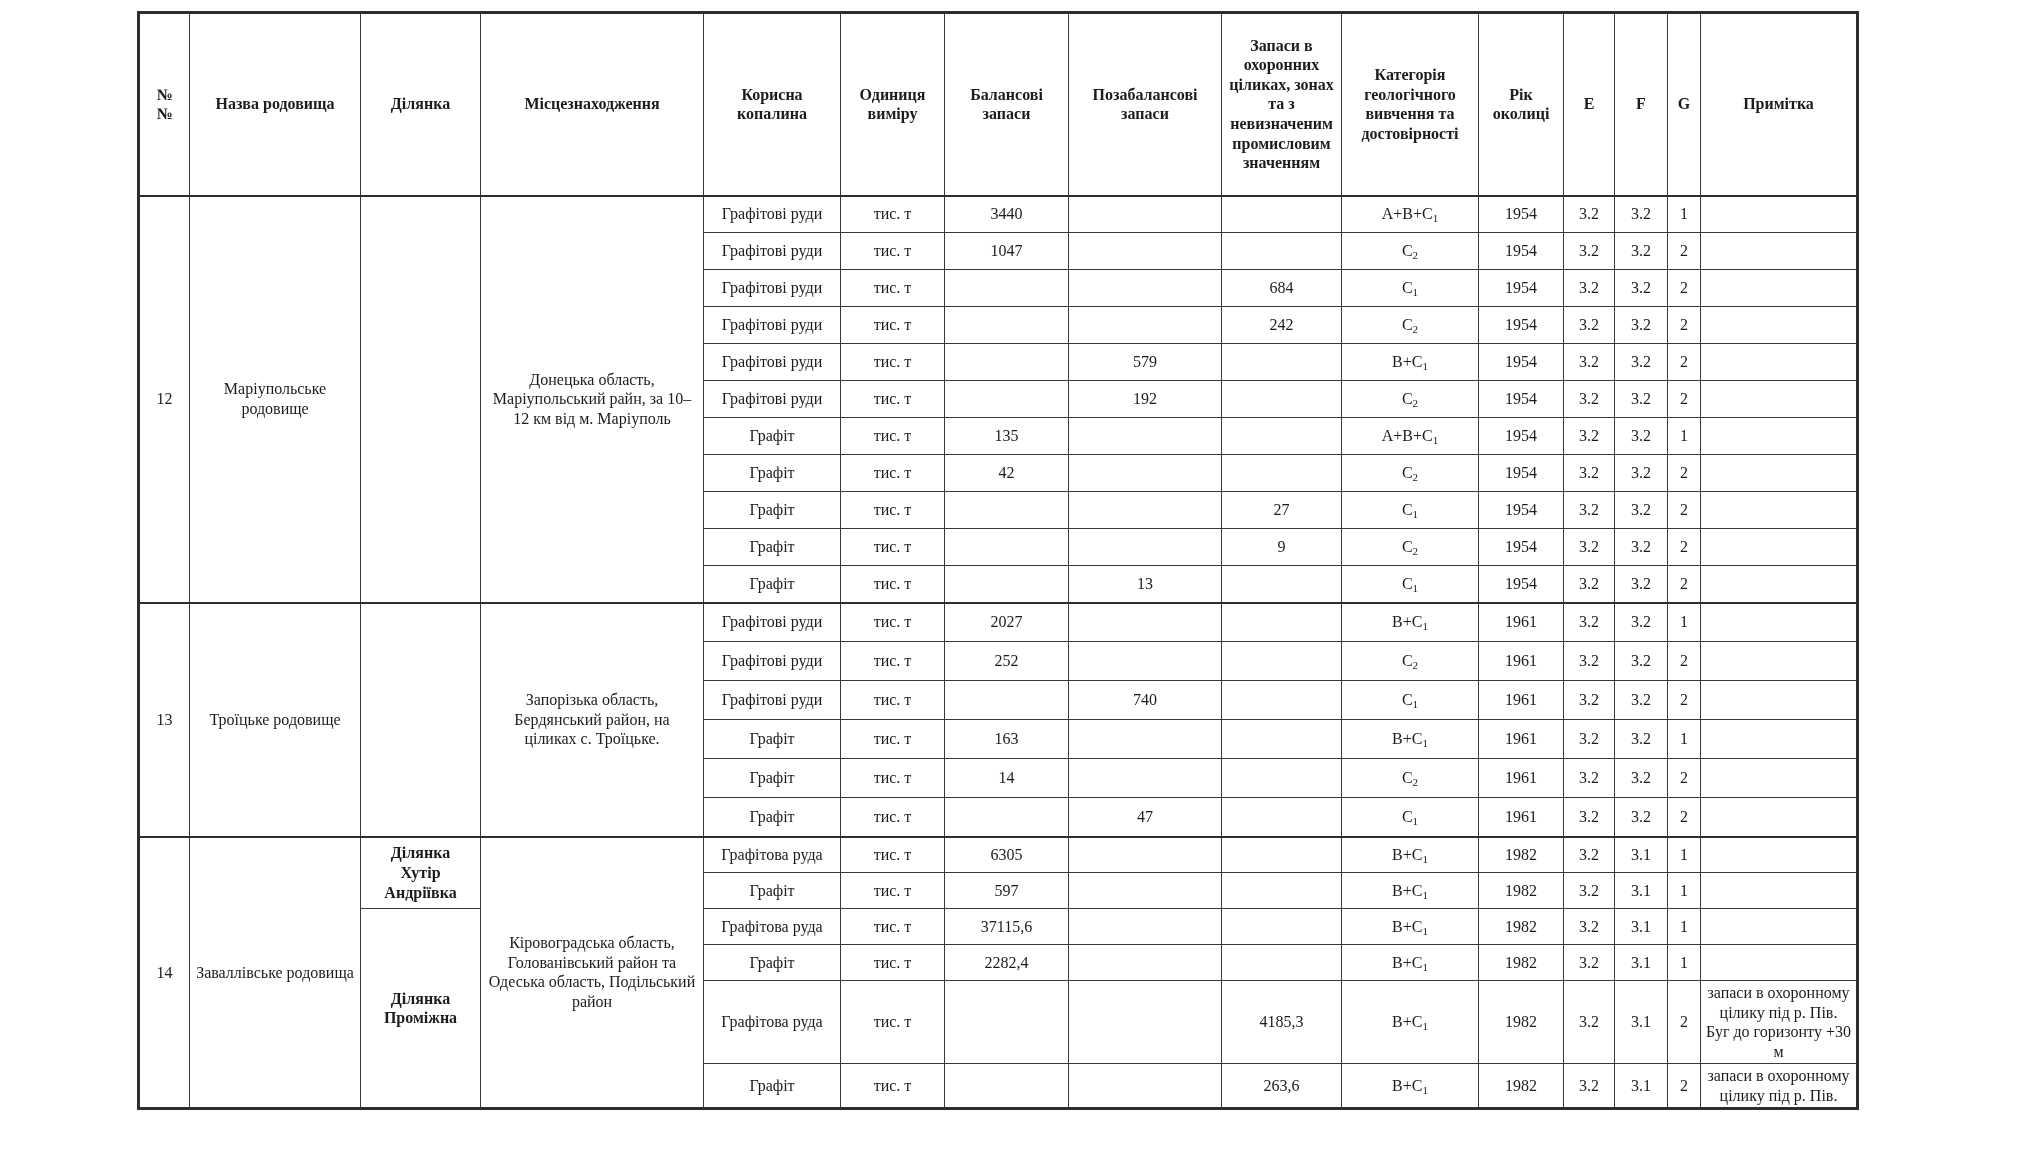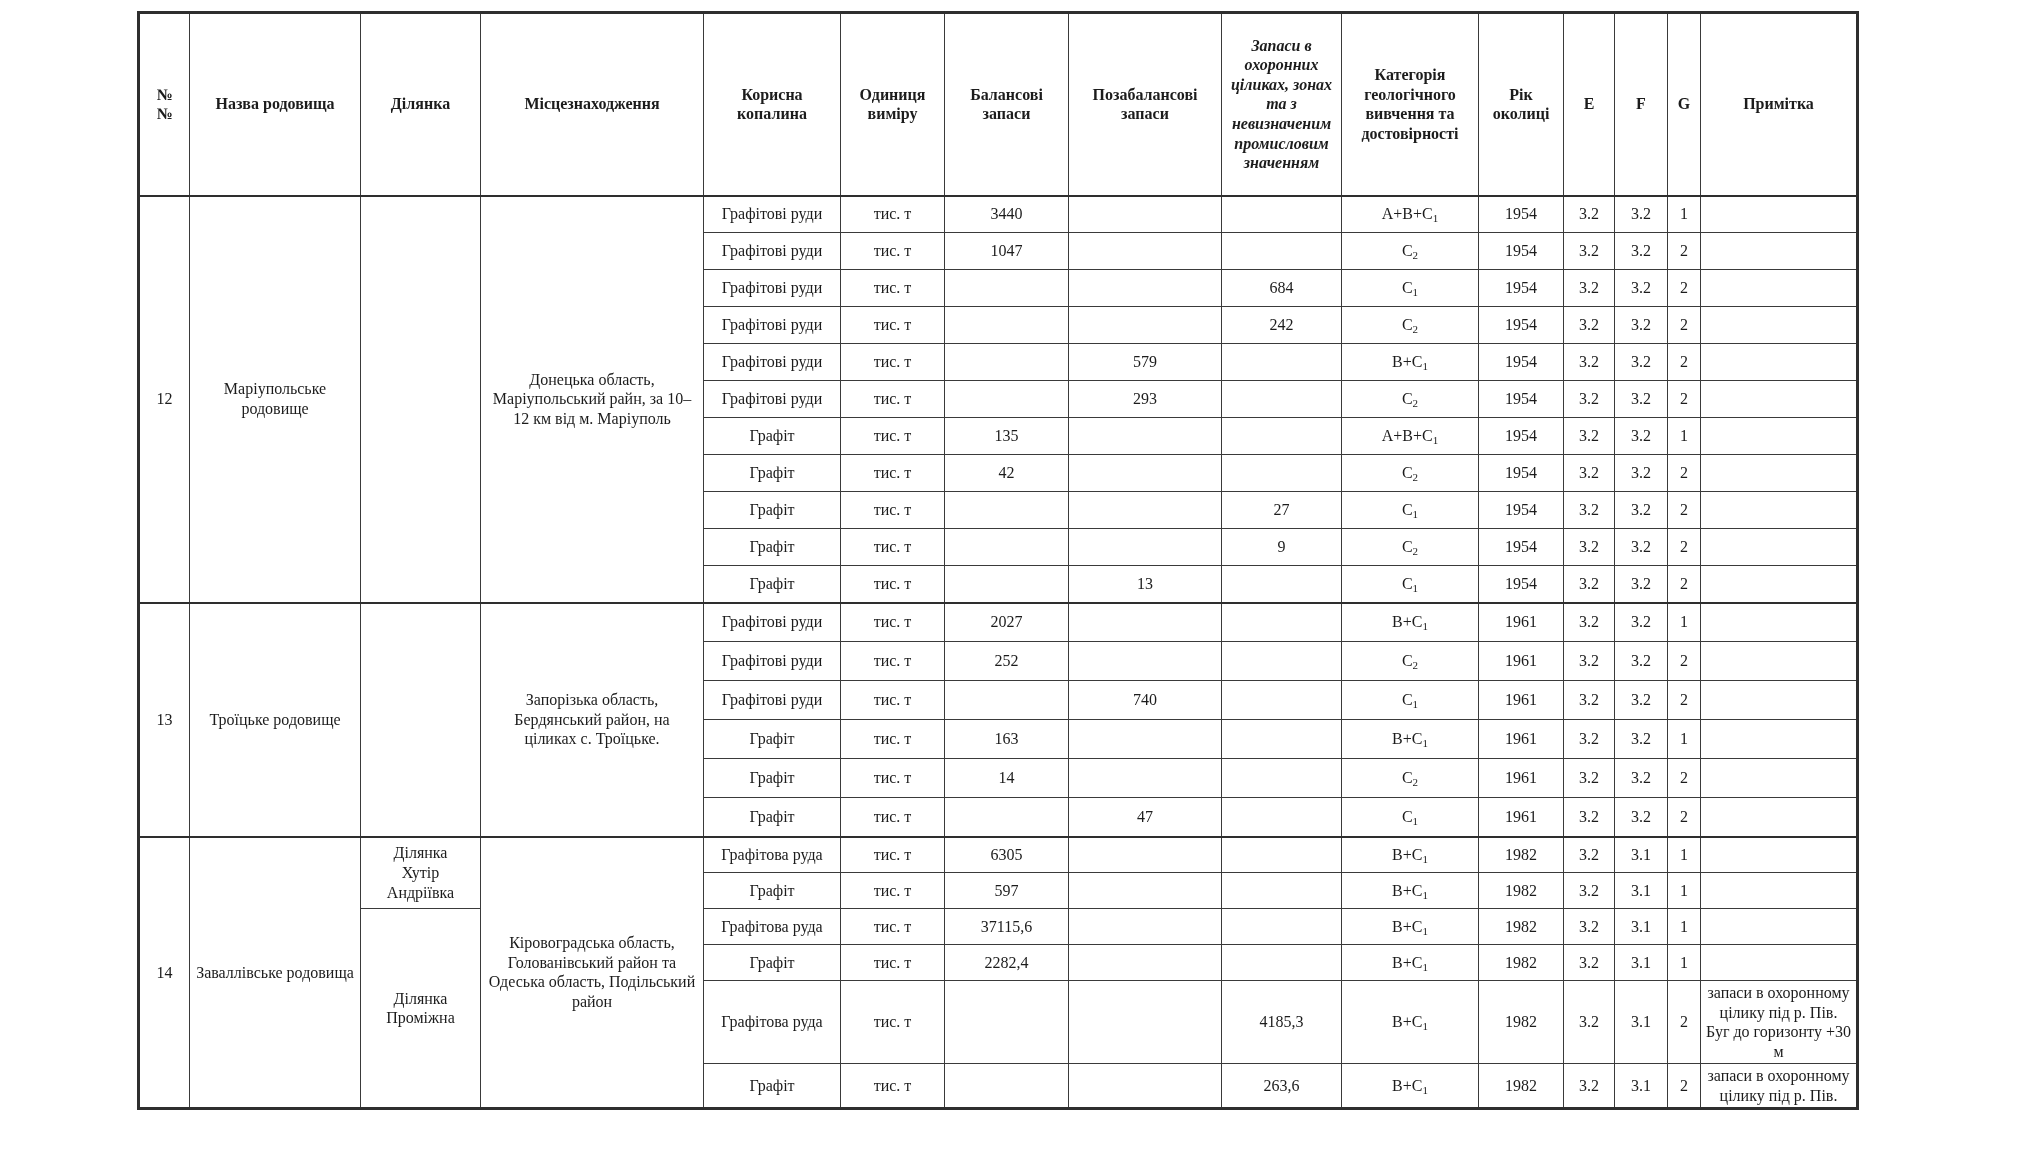--- a/index.html
+++ b/index.html
@@ -38,23 +38,23 @@
     padding: 2px 6px;
     overflow: hidden;
     background: #ffffff;
   }
   table.deposits thead th {
     font-weight: bold;
     border-bottom: 2.4px solid #2e2e2e;
     padding: 2px 4px;
   }
   table.deposits .th-num { white-space: pre-line; }
-  table.deposits .th-protected { overflow-wrap: break-word; word-break: break-word; font-style: italic; }
+  table.deposits .th-protected { overflow-wrap: break-word; word-break: break-word; }
   table.deposits tr.group-start > td { border-top: 2.6px solid #2e2e2e; }
-  table.deposits td.c-area { padding: 2px 16px; }
+  table.deposits td.c-area { padding: 2px 16px; font-weight: bold; }
   table.deposits td.c-note { padding: 2px 5px; }
   table.deposits sub {
     font-size: 11px;
     line-height: 0;
     vertical-align: -3px;
   }
 </style>
 </head>
 <body>
 
@@ -164,21 +164,21 @@
           <td>1954</td>
           <td>3.2</td>
           <td>3.2</td>
           <td>2</td>
           <td class="c-note"></td>
         </tr>
         <tr style="height: 37px;">
           <td>Графітові руди</td>
           <td>тис. т</td>
           <td></td>
-          <td>293</td>
+          <td>192</td>
           <td></td>
           <td>C<sub>2</sub></td>
           <td>1954</td>
           <td>3.2</td>
           <td>3.2</td>
           <td>2</td>
           <td class="c-note"></td>
         </tr>
         <tr style="height: 37px;">
           <td>Графіт</td>

